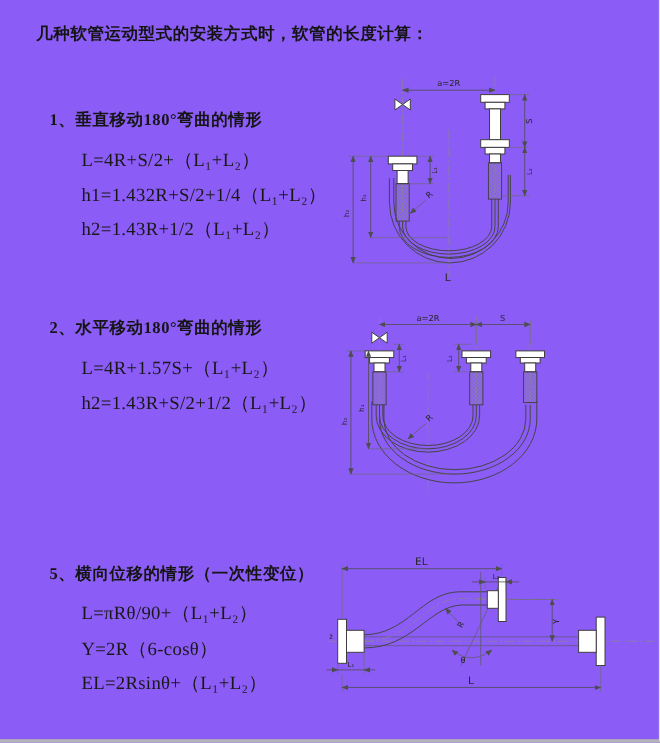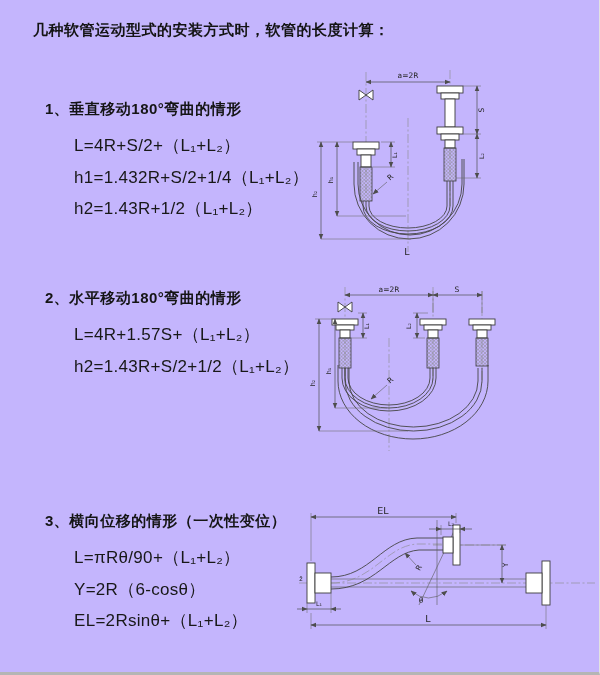--- a/index.html
+++ b/index.html
@@ -2,28 +2,28 @@
 <html><head>
 <meta charset="utf-8">
 <style>
   html,body{margin:0;padding:0;}
   body{
     width:600px;height:675px;position:relative;background:#ffffff;
     font-family:"Liberation Sans","DejaVu Sans",sans-serif;
     color:#1c1c1c;overflow:hidden;
   }
   .page{
-    position:absolute;inset:0;background:#c4b5fd;
+    position:absolute;inset:0;background:#8b5cf6;
     border-right:1px solid #e2e2e2;border-bottom:3px solid #b5b5b5;
   }
   .doc-title{
     position:absolute;left:33px;top:21px;font-size:15px;font-weight:600;
     letter-spacing:.5px;color:#141414;
   }
-  .section{position:absolute;left:45px;}
+  .section{position:absolute;left:45px;font-family:Liberation Serif, serif;}
   .sec-heading{font-size:15px;font-weight:600;letter-spacing:.5px;color:#151515;margin:0 0 16px 0;}
   .formula{font-size:17px;font-weight:500;letter-spacing:.3px;color:#181818;
     margin:0 0 0 29px;height:31.5px;line-height:22px;}
   #sec1{top:100px;} #sec2{top:289px;} #sec3{top:512px;}
   .diagram{position:absolute;}
   #dia1{left:303px;top:66px;} #dia2{left:303px;top:283px;} #dia3{left:295px;top:503px;}
   svg{display:block;}
   .cl{stroke:#8a8a8a;stroke-width:.6;stroke-dasharray:9 2.5 2 2.5;fill:none;}
   .dim{stroke:#4d4d4d;stroke-width:.7;fill:none;}
   .ext{stroke:#6a6a6a;stroke-width:.55;fill:none;}
@@ -49,21 +49,21 @@
     <div class="formula">h2=1.43R+1/2（L₁+L₂）</div>
   </div>
 
   <div class="section" id="sec2">
     <div class="sec-heading">2、水平移动180°弯曲的情形</div>
     <div class="formula">L=4R+1.57S+（L₁+L₂）</div>
     <div class="formula">h2=1.43R+S/2+1/2（L₁+L₂）</div>
   </div>
 
   <div class="section" id="sec3">
-    <div class="sec-heading">3、横向位移的情形（一次性变位）</div>
+    <div class="sec-heading">5、横向位移的情形（一次性变位）</div>
     <div class="formula">L=πRθ/90+（L₁+L₂）</div>
     <div class="formula">Y=2R（6-cosθ）</div>
     <div class="formula">EL=2Rsinθ+（L₁+L₂）</div>
   </div>
 
   <div class="diagram" id="dia1">
     <svg width="292" height="196" viewBox="0 0 292 196">
       <defs>
         <marker id="ar" viewBox="0 0 10 10" refX="9" refY="5" markerWidth="6" markerHeight="6" markerUnits="userSpaceOnUse" orient="auto-start-reverse">
           <path d="M0,1 L10,5 L0,9 z" fill="#4d4d4d"></path>

